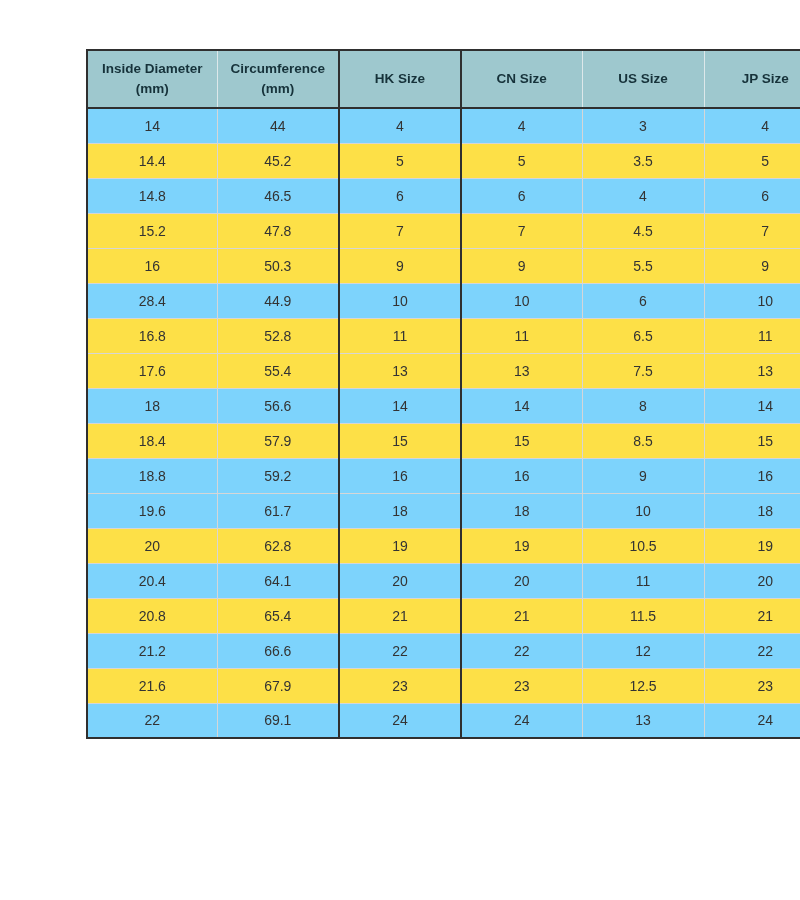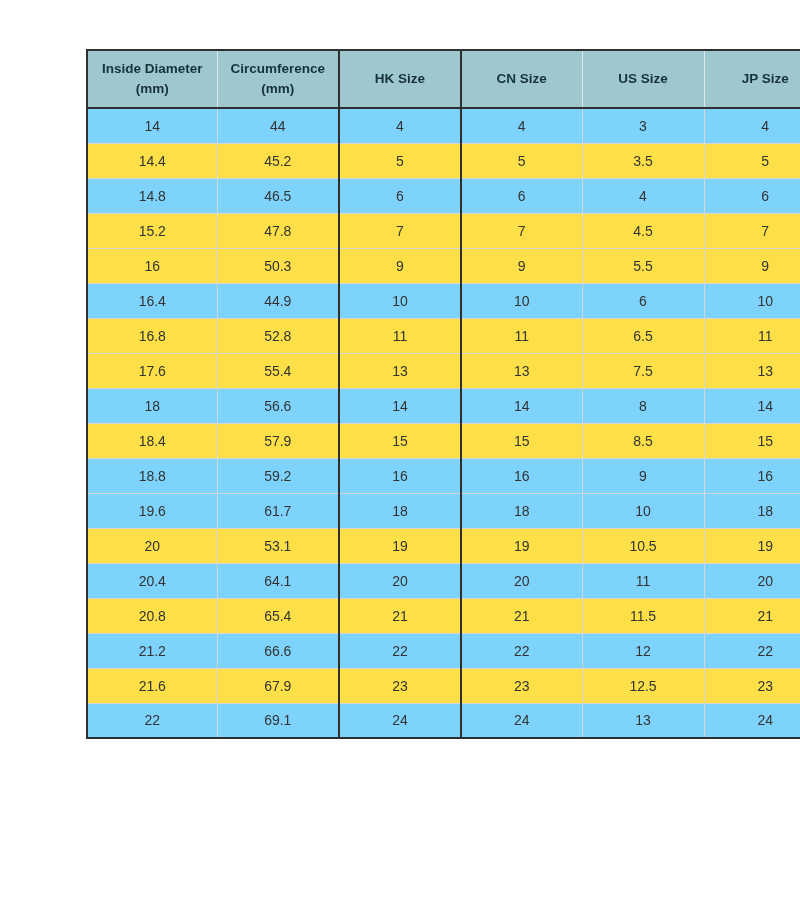--- a/index.html
+++ b/index.html
@@ -119,21 +119,21 @@
         </tr>
         <tr class="alt">
           <td>16</td>
           <td>50.3</td>
           <td>9</td>
           <td>9</td>
           <td>5.5</td>
           <td>9</td>
         </tr>
         <tr>
-          <td>16.4</td>
+          <td>28.4</td>
           <td>44.9</td>
           <td>10</td>
           <td>10</td>
           <td>6</td>
           <td>10</td>
         </tr>
         <tr class="alt">
           <td>16.8</td>
           <td>52.8</td>
           <td>11</td>
@@ -176,21 +176,21 @@
         <tr>
           <td>19.6</td>
           <td>61.7</td>
           <td>18</td>
           <td>18</td>
           <td>10</td>
           <td>18</td>
         </tr>
         <tr class="alt">
           <td>20</td>
-          <td>53.1</td>
+          <td>62.8</td>
           <td>19</td>
           <td>19</td>
           <td>10.5</td>
           <td>19</td>
         </tr>
         <tr>
           <td>20.4</td>
           <td>64.1</td>
           <td>20</td>
           <td>20</td>

